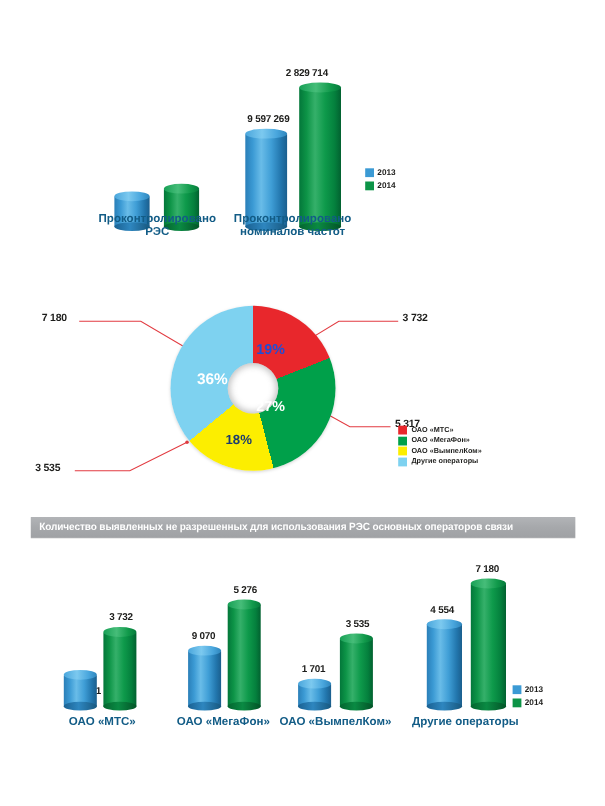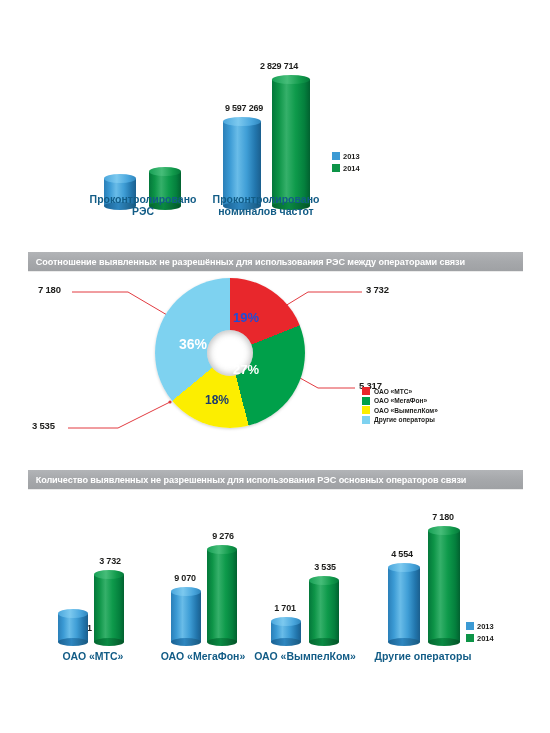--- a/index.html
+++ b/index.html
@@ -70,21 +70,21 @@
   }
   .cat{
     position:absolute;
     font-size:10.5px;font-weight:bold;color:#125c86;
     text-align:center;white-space:nowrap;
     line-height:12px;
   }
 
   
   .year-legend{position:absolute;}
-  .year-legend .row{display:flex;align-items:flex-start;margin-bottom:3px;}
+  .year-legend .row{display:flex;align-items:flex-end;margin-bottom:3px;}
   .year-legend .sw{width:8px;height:8px;margin-right:3px;display:inline-block;}
   .year-legend .sw.blue{background:#3b9ad4;}
   .year-legend .sw.green{background:#0d9447;}
   .year-legend .lbl{font-size:7.5px;font-weight:bold;color:#1d1d1b;}
 
   
   .pie-wrap{position:absolute;}
   .donut-hole{
     position:absolute;border-radius:50%;
     background:#ffffff;
@@ -155,23 +155,20 @@
         <span class="sw blue"></span>
         <span class="lbl">2013</span>
       </div>
       <div class="row">
         <span class="sw green"></span>
         <span class="lbl">2014</span>
       </div>
     </div>
   </div>
 
-  <div class="section-header" style="top:252px;">
-    <span class="txt">Соотношение выявленных не разрешённых для использования РЭС между операторами связи</span>
-  </div>
 
   <div class="chart" style="left:0;top:270px;width:550px;height:185px;">
 
     <svg class="leaders" width="550" height="185">
       <polyline points="72,22 128,22 196,62" fill="none" stroke="#e23b41" stroke-width="1"></polyline>
       <circle cx="196" cy="62" r="1.6" fill="#e23b41"></circle>
       <polyline points="362,22 308,22 272,44" fill="none" stroke="#e23b41" stroke-width="1"></polyline>
       <circle cx="272" cy="44" r="1.6" fill="#e23b41"></circle>
       <polyline points="355,118 318,118 282,98" fill="none" stroke="#e23b41" stroke-width="1"></polyline>
       <circle cx="282" cy="98" r="1.6" fill="#e23b41"></circle>
@@ -239,21 +236,21 @@
         <div class="top" style="top:0;"></div>
     </div>
     <div class="cat" style="left:28px;top:152px;width:130px;">ОАО «МТС»</div>
 
     <div class="val" style="left:165px;top:75px;width:40px;">9 070</div>
     <div class="cyl blue" style="left:171px;top:89px;width:30px;height:59px;">
         <div class="body" style="top:5px;"></div>
         <div class="bot"></div>
         <div class="top" style="top:0;"></div>
     </div>
-    <div class="val" style="left:201px;top:33px;width:44px;">9 276</div>
+    <div class="val" style="left:201px;top:33px;width:44px;">5 276</div>
     <div class="cyl green" style="left:207px;top:47px;width:30px;height:101px;">
         <div class="body" style="top:5px;"></div>
         <div class="bot"></div>
         <div class="top" style="top:0;"></div>
     </div>
     <div class="cat" style="left:138px;top:152px;width:130px;">ОАО «МегаФон»</div>
 
     <div class="val" style="left:265px;top:105px;width:40px;">1 701</div>
     <div class="cyl blue" style="left:271px;top:119px;width:30px;height:29px;">
         <div class="body" style="top:5px;"></div>

